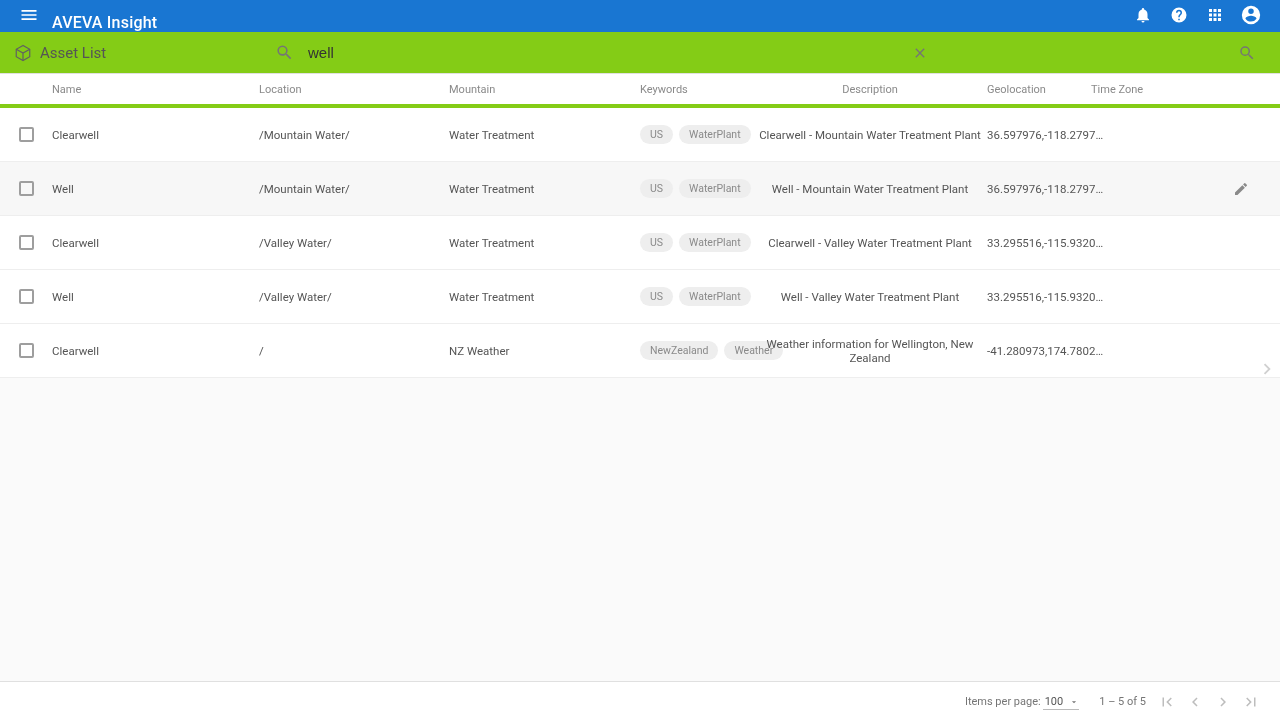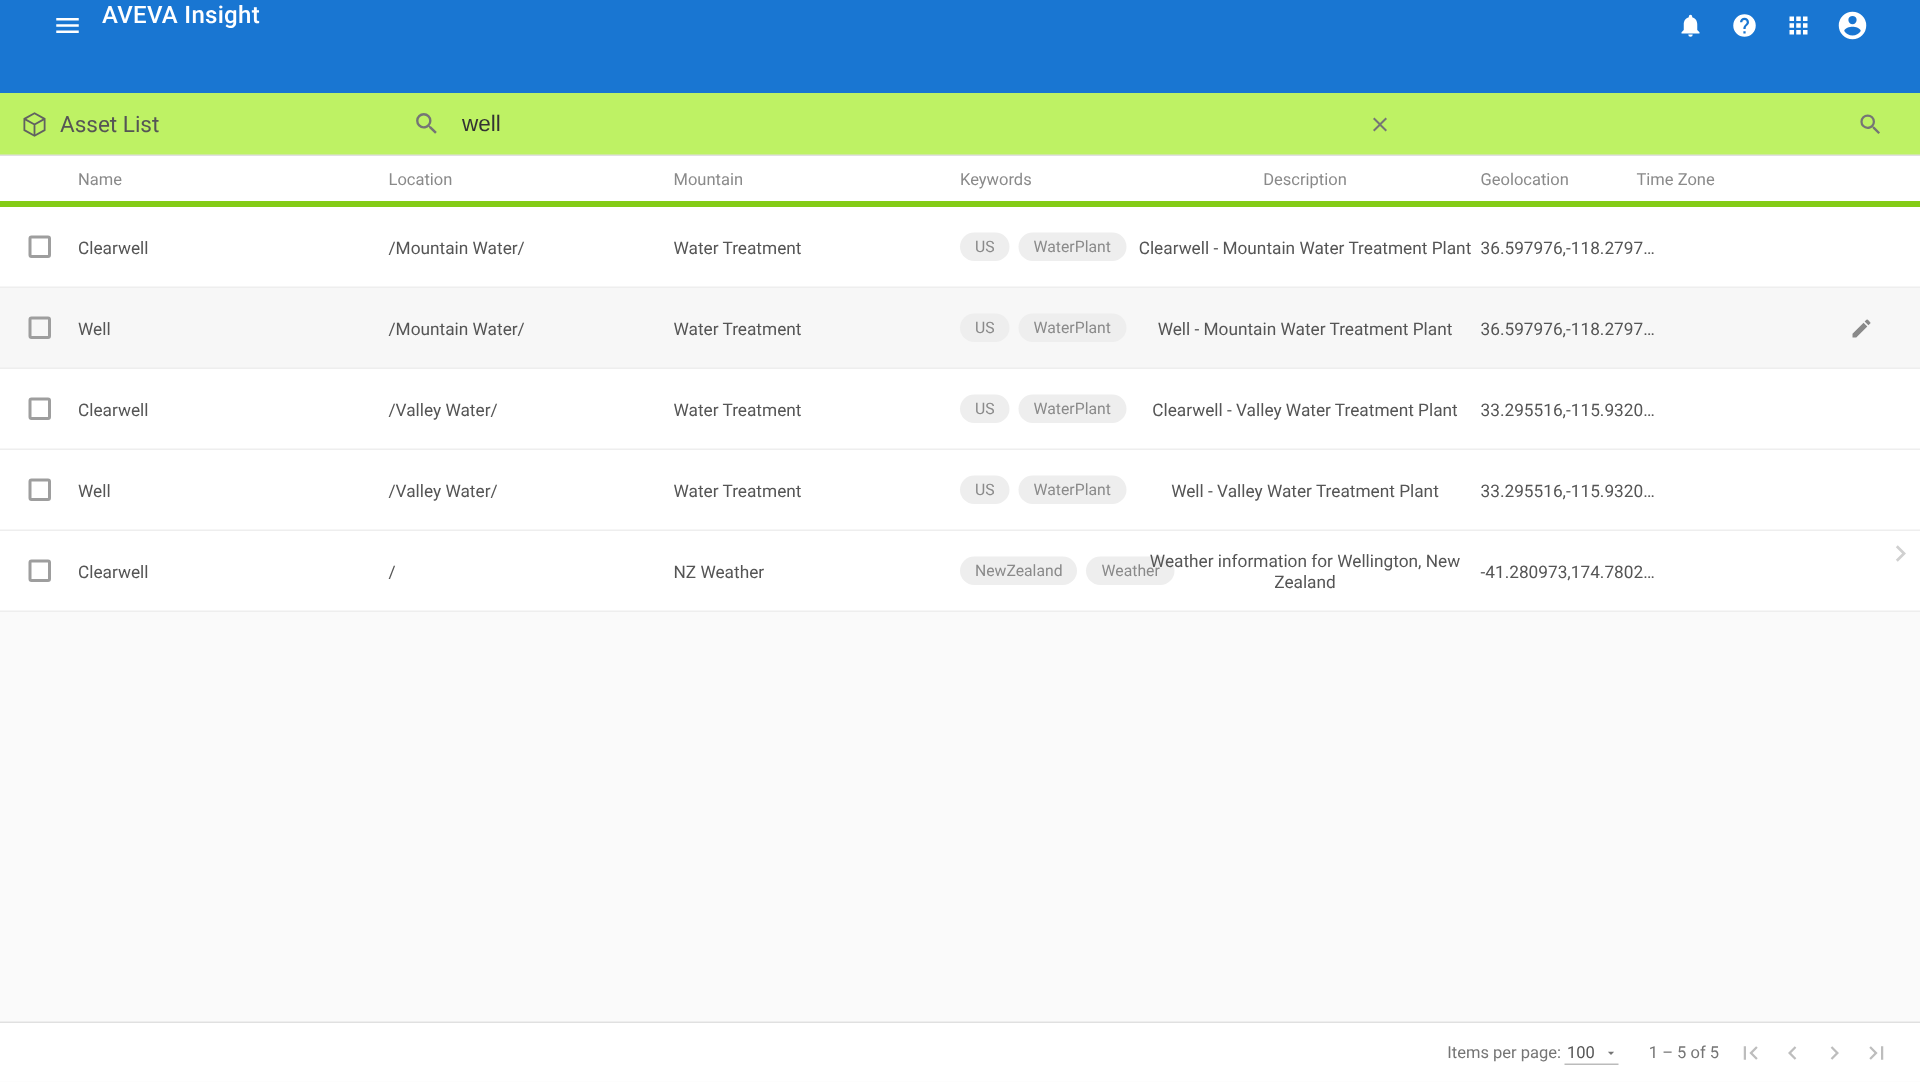--- a/index.html
+++ b/index.html
@@ -1,26 +1,26 @@
 <!DOCTYPE html>
 <html><head>
 <meta charset="utf-8">
 <style>
   * { box-sizing: border-box; margin: 0; padding: 0; }
   html, body { width: 1280px; height: 721px; font-family: "Segoe UI", Roboto, Arial, sans-serif; background: #fafafa; color: #333; overflow: hidden; }
   
-  .app-header { height: 62px; background: #1976d2; display: flex; align-items: flex-start; padding: 0 28px; color: #fff; }
+  .app-header { height: 32px; background: #1976d2; display: flex; align-items: flex-end; padding: 0 12px; color: #fff; }
   .app-header .menu-btn { width: 34px; height: 34px; display:flex; align-items:center; justify-content:center; border-radius:50%; cursor:pointer; }
   .app-title { font-size: 16px; font-weight: 500; margin-left: 6px; letter-spacing: .2px; }
   .header-spacer { flex: 1; }
   .header-ico { width: 34px; height: 34px; display:flex; align-items:center; justify-content:center; border-radius:50%; cursor:pointer; margin-left: 2px; }
   .header-ico svg { fill:#fff; }
 
   
-  .sub-header { height: 42px; background: #bef264; border-bottom: 1px solid #e0e0e0; display:flex; align-items:center; padding: 0 10px; position: relative; }
+  .sub-header { height: 42px; background: #84cc16; border-bottom: 1px solid #e0e0e0; display:flex; align-items:center; padding: 0 10px; position: relative; }
   .page-title-wrap { display:flex; align-items:center; gap:8px; position:absolute; left:14px; }
   .page-title { font-size: 15px; color:#555; }
   .search-zone { position:absolute; left:275px; right:330px; height:100%; display:flex; align-items:center; }
   .search-zone .search-ico { color:#757575; margin-right:14px; }
   .search-input { border:none; outline:none; background:transparent; font-size:15px; color:#333; width:550px; }
   .clear-btn { position:absolute; left:905px; top:50%; transform:translateY(-50%); width:30px; height:30px; display:flex; align-items:center; justify-content:center; cursor:pointer; border-radius:50%; }
   .right-search { position:absolute; right:18px; top:50%; transform:translateY(-50%); width:30px; height:30px; display:flex; align-items:center; justify-content:center; cursor:pointer; color:#666; }
 
   
   .table-wrap { width:100%; }

